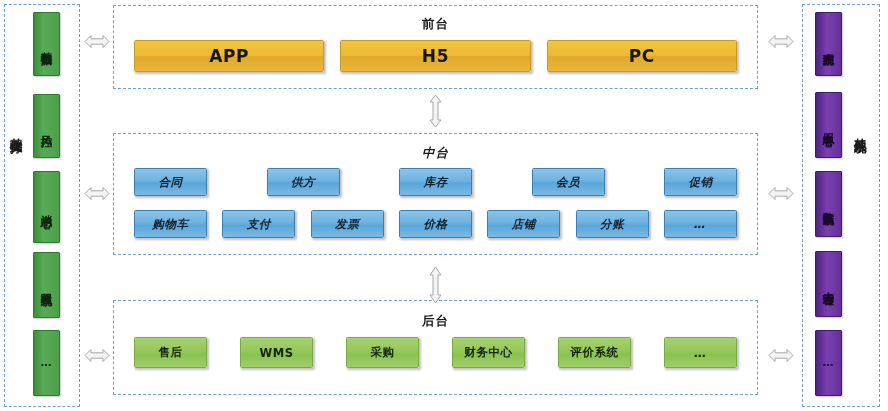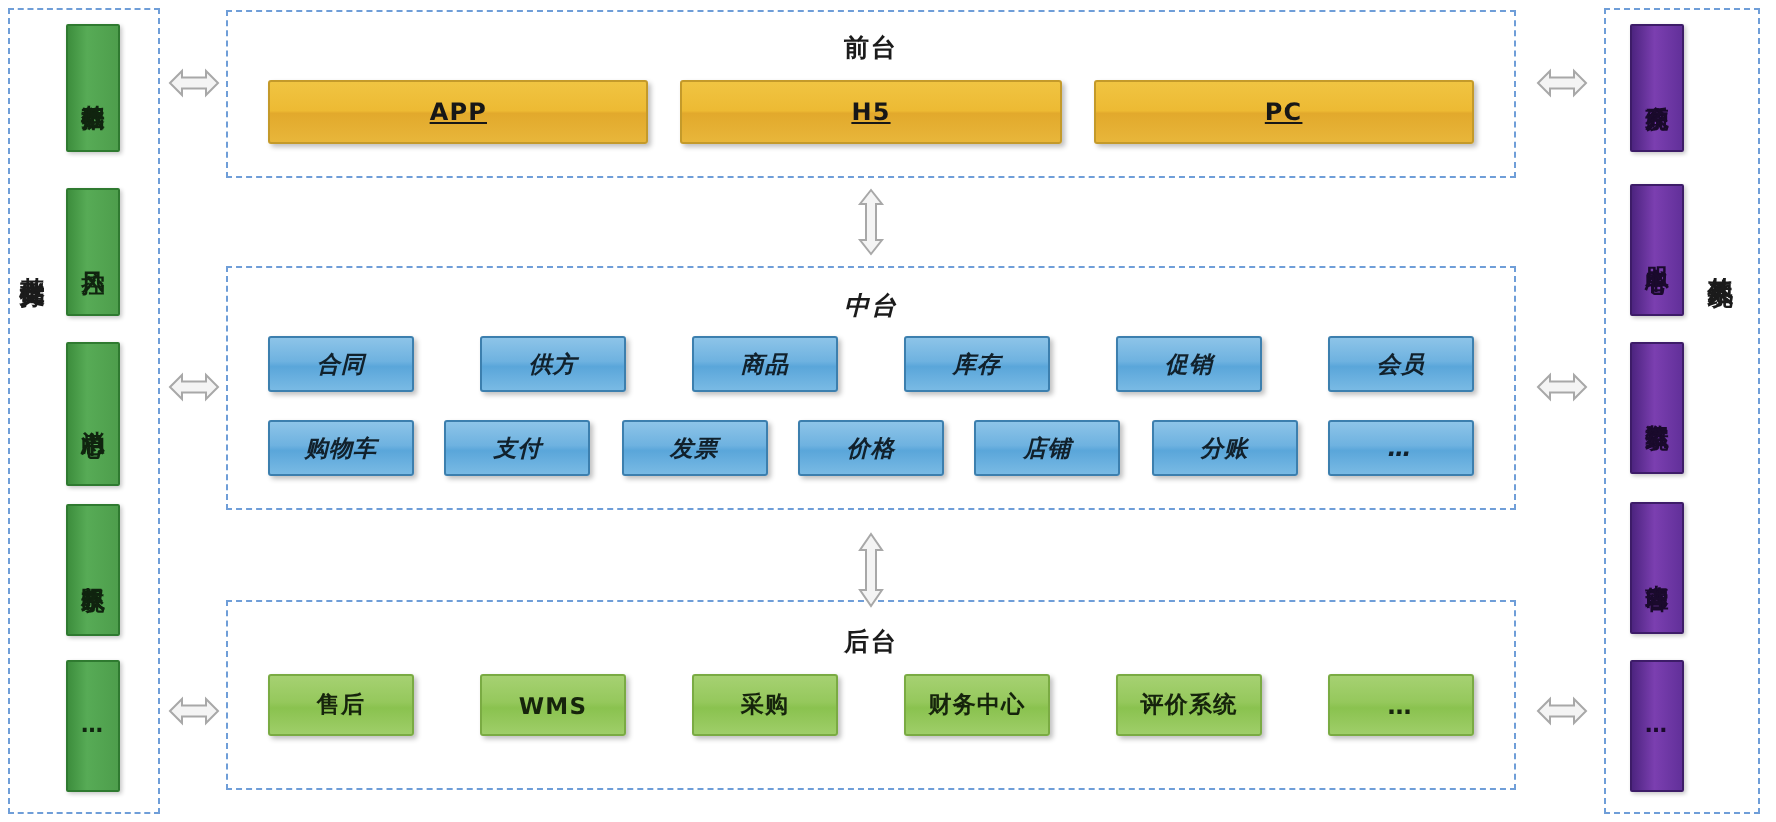--- a/index.html
+++ b/index.html
@@ -128,22 +128,21 @@
     white-space: nowrap;
   }
 
   .node.gold {
     height: 32px;
     flex: 1 1 0;
     margin: 0 8px;
     background: linear-gradient(to bottom, #f0c442 0%, #edba33 48%, #e2a92c 52%, #e8b63a 100%);
     border: 1px solid #c49a2a;
     color: #171717;
-    font-size: 12px;
-    text-decoration: underline;
+    font-size: 17px;
   }
   .node.gold:first-child { margin-left: 0; }
   .node.gold:last-child  { margin-right: 0; }
 
   .node.blue {
     height: 28px;
     width: 73px;
     background: linear-gradient(to bottom, #8dc4e8 0%, #6eb2e0 45%, #5aa6da 55%, #79bae4 100%);
     border: 1px solid #3c7fae;
     color: #11212c;
@@ -235,30 +234,27 @@
     <div class="section-title">中台</div>
 
     <div class="node-row" id="mid-row-1">
       <div class="node blue">
         <span>合同</span>
       </div>
       <div class="node blue">
         <span>供方</span>
       </div>
       <div class="node blue">
-        <span>商品</span>
-      </div>
-      <div class="node blue">
         <span>库存</span>
       </div>
       <div class="node blue">
+        <span>会员</span>
+      </div>
+      <div class="node blue">
         <span>促销</span>
-      </div>
-      <div class="node blue">
-        <span>会员</span>
       </div>
     </div>
 
     <div class="node-row" id="mid-row-2">
       <div class="node blue">
         <span>购物车</span>
       </div>
       <div class="node blue">
         <span>支付</span>
       </div>

